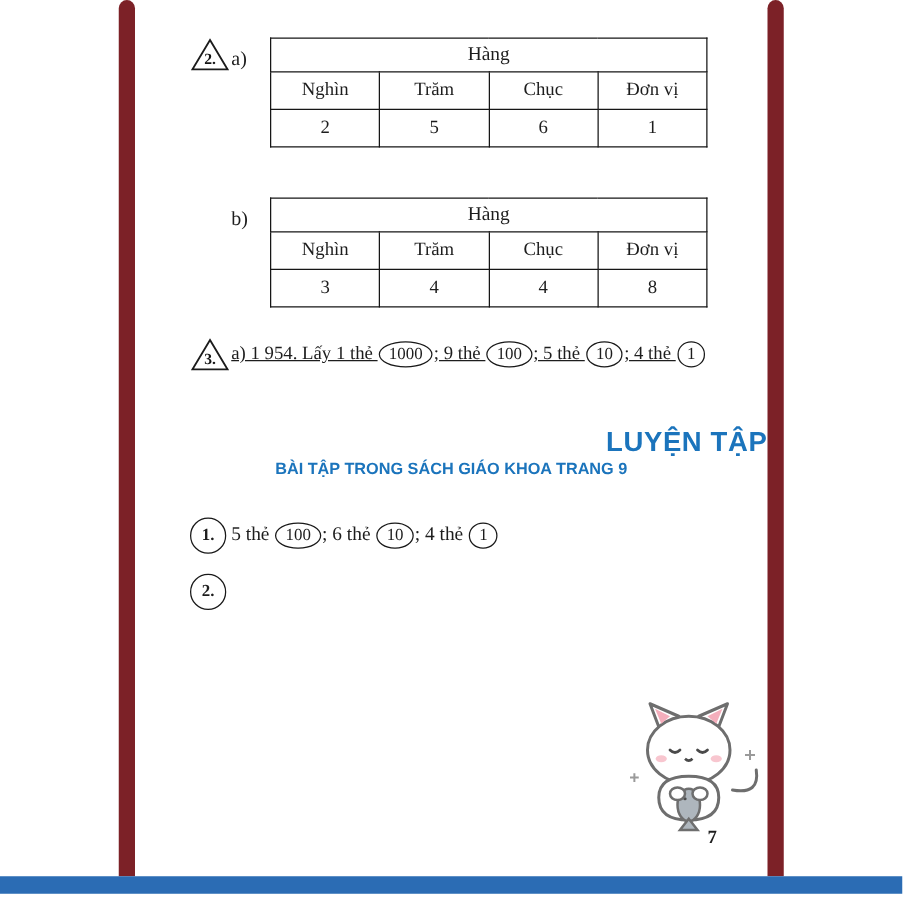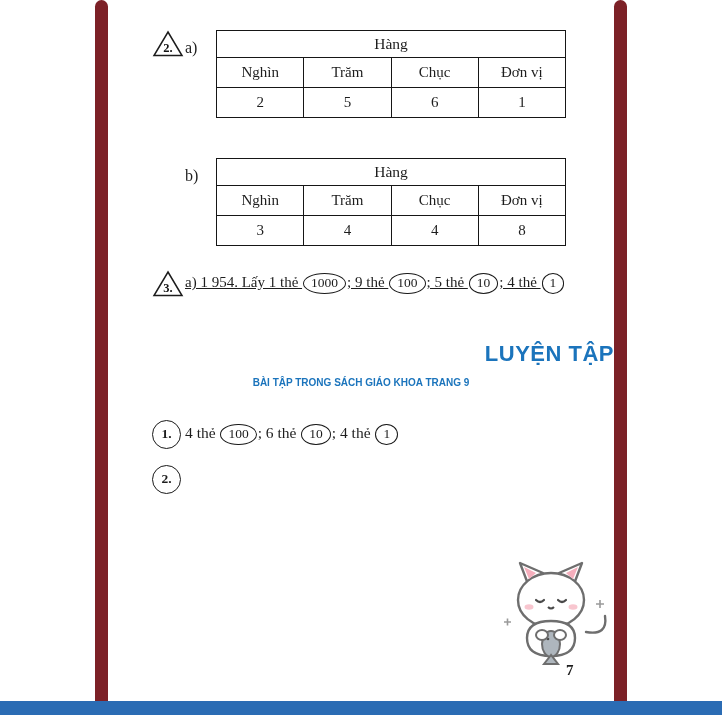--- a/index.html
+++ b/index.html
@@ -31,21 +31,21 @@
   .place-table .title-cell { height:26px; font-size:15.5px; }
 
   
   .p3 { display:flex; align-items:flex-start; margin-top:24px; }
   .p3 .lines { padding-top:3px;text-decoration:underline; }
   .p3 p { margin:0 0 15px 0; font-size:15px; white-space:nowrap; }
   .pill { display:inline-block; border:1.4px solid #191919; border-radius:50%; padding:1px 7px; margin:0 1px; font-size:13.5px; line-height:1.25; }
 
   
   .practice-title { margin-top:32px; text-align:right; color:#1b74bc; font-family:"Liberation Sans", sans-serif; font-weight:bold; font-size:22px; letter-spacing:0.5px; }
-  .practice-subtitle { margin-top:10px; text-align:center; color:#1b74bc; font-family:"Liberation Sans", sans-serif; font-weight:bold; font-size:10px; }
+  .practice-subtitle { text-align:center; color:#1b74bc; font-family:"Liberation Sans", sans-serif; font-weight:bold; font-size:13px; }
 
   
   .practice-item { display:flex; align-items:flex-start; }
   .pi-1 { margin-top:32px; }
   .pi-2 { margin-top:6px; }
   .circle-marker { display:inline-flex; width:27px; height:27px; border:1.6px solid #191919; border-radius:50%; align-items:center; justify-content:center; font-weight:bold; font-size:13.5px; background:#fff; }
   .practice-item .lines { padding-top:4px; }
   .practice-item p { margin:0 0 14px 0; font-size:15.5px; }
 
   .cat { position:absolute; left:492px; top:558px; }
@@ -128,21 +128,21 @@
     </div>
 
     <div class="practice-title">LUYỆN TẬP</div>
     <div class="practice-subtitle">BÀI TẬP TRONG SÁCH GIÁO KHOA TRANG 9</div>
 
     <div class="practice-item pi-1">
       <span class="marker-col">
         <span class="circle-marker">1.</span>
       </span>
       <div class="lines">
-        <p><span>4 thẻ </span><span class="pill">100</span><span>; 6 thẻ </span><span class="pill">10</span><span>; 4 thẻ </span><span class="pill">1</span></p>
+        <p><span>5 thẻ </span><span class="pill">100</span><span>; 6 thẻ </span><span class="pill">10</span><span>; 4 thẻ </span><span class="pill">1</span></p>
       </div>
     </div>
 
     <div class="practice-item pi-2">
       <span class="marker-col">
         <span class="circle-marker">2.</span>
       </span>
     </div>
 
   </div>

